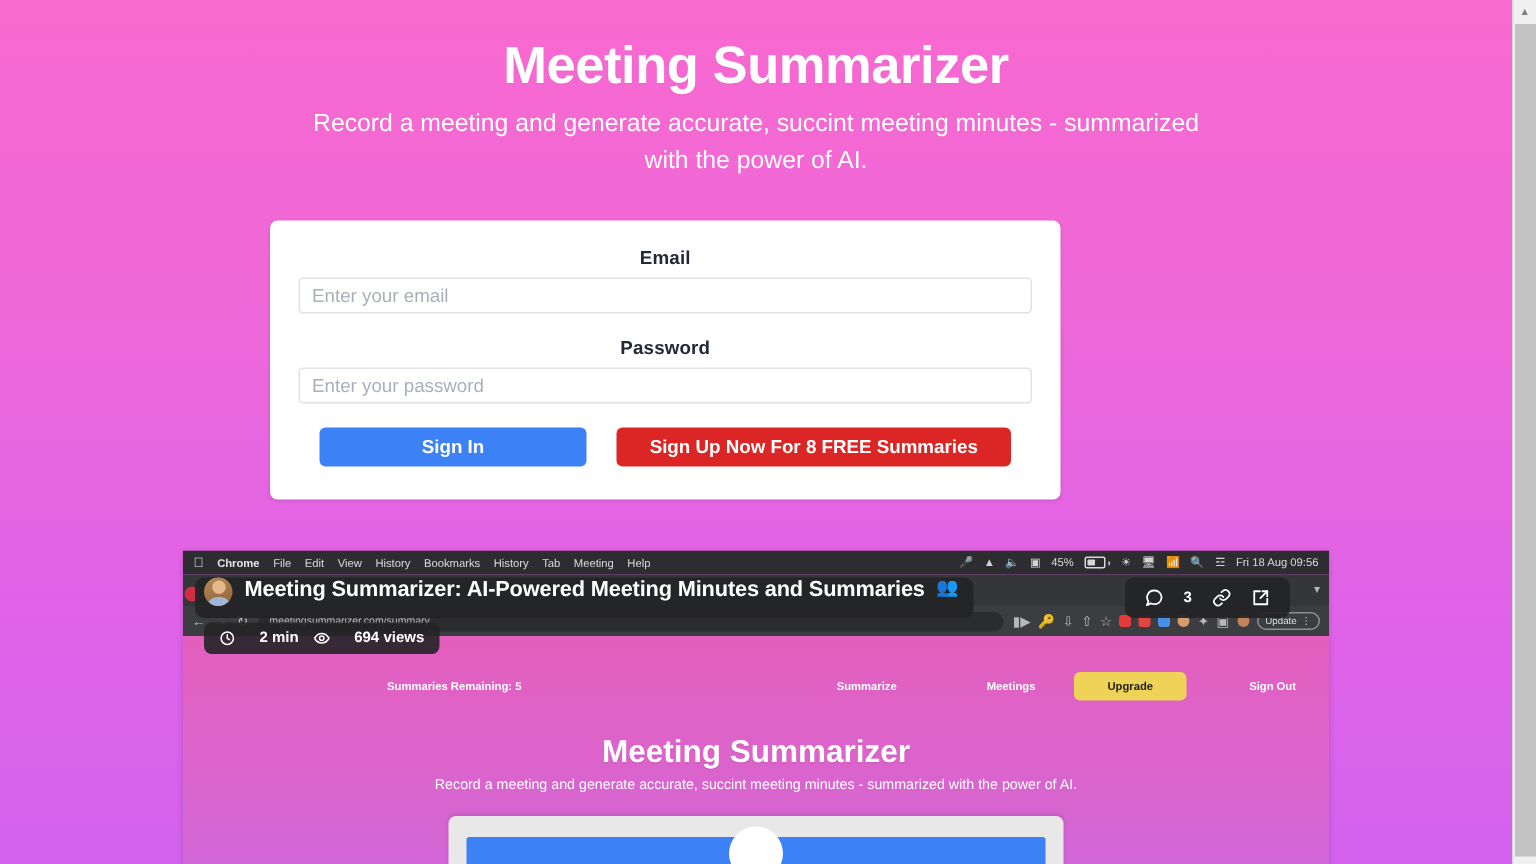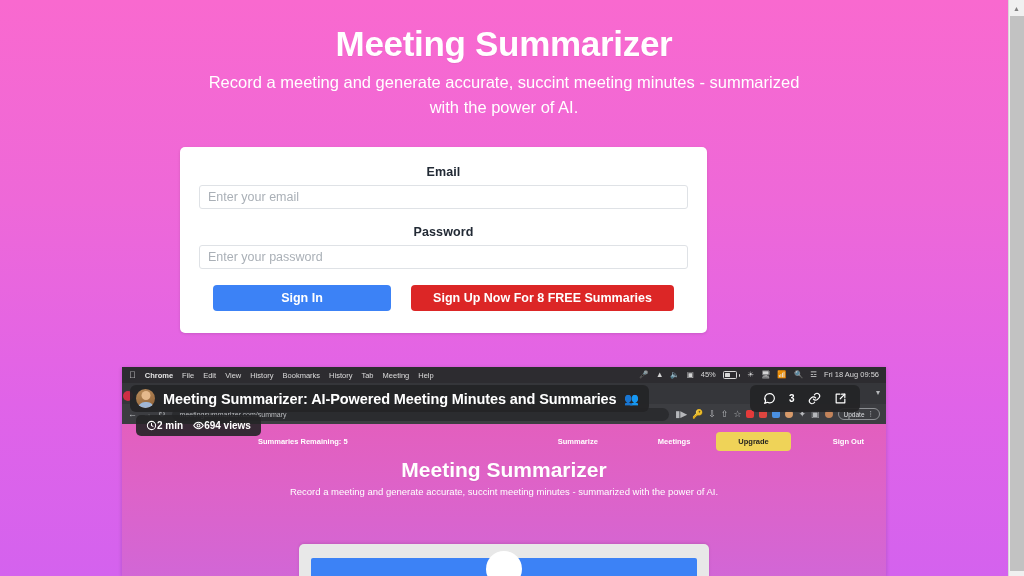--- a/index.html
+++ b/index.html
@@ -207,21 +207,21 @@
   .inner-page {
     height: 152px;
     background: linear-gradient(180deg, #e35fbe 0%, #dd63c9 45%, #d266d6 100%);
     position: relative;
     overflow: hidden;
   }
   .inner-nav {
     display: flex;
     align-items: center;
     height: 34px;
-    padding: 0 22px;
+    padding: 16px 22px;
     color: #ffffff;
     font-size: 7.5px;
     font-weight: bold;
   }
   .inner-nav .remaining { margin-left: 114px; }
   .inner-nav .nav-spacer { flex: 1; }
   .inner-nav .nav-link { margin-left: 0; white-space: nowrap; }
   .nav-upgrade {
     background: #efd358;
     color: #1f1f1f;
@@ -267,21 +267,21 @@
 
   
   .loom-titlebar {
     position: absolute;
     left: 8px;
     top: 18px;
     height: 27px;
     background: rgba(36,36,38,0.93);
     border-radius: 6px;
     display: flex;
-    align-items: center;
+    align-items: flex-start;
     padding: 0 10px 0 6px;
     gap: 8px;
   }
   .loom-avatar {
     width: 19px; height: 19px;
     border-radius: 50%;
     background: linear-gradient(160deg,#b98c5b,#8d5f36);
     position: relative;
     overflow: hidden;
     flex-shrink: 0;
@@ -326,21 +326,21 @@
     background: rgba(36,36,38,0.90);
     border-radius: 5px;
     display: flex;
     align-items: center;
     gap: 10px;
     padding: 0 10px;
     color: #ffffff;
     font-size: 10px;
     font-weight: bold;
   }
-  .loom-meta .grp { display: flex; align-items: center; gap: 0; }
+  .loom-meta .grp { display: flex; align-items: center; gap: 16px; }
   .loom-dot {
     position: absolute;
     left: 1px; top: 24px;
     width: 10px; height: 10px; border-radius: 50%;
     background: #cf2e45;
   }
 
   svg.ico-svg { display: block; }
 
   

